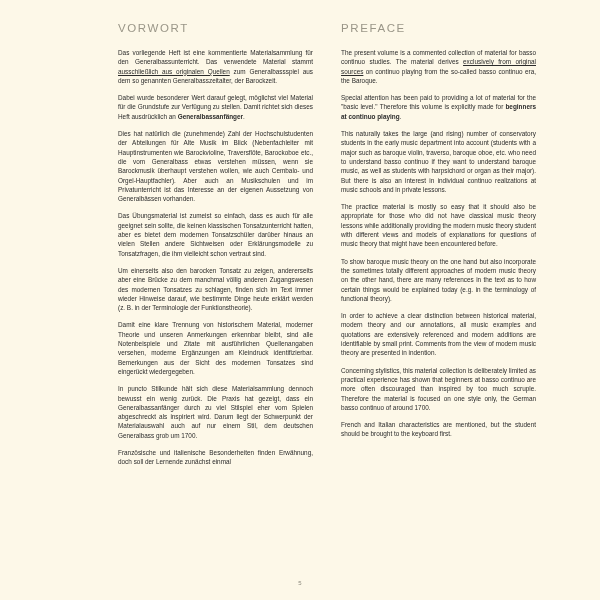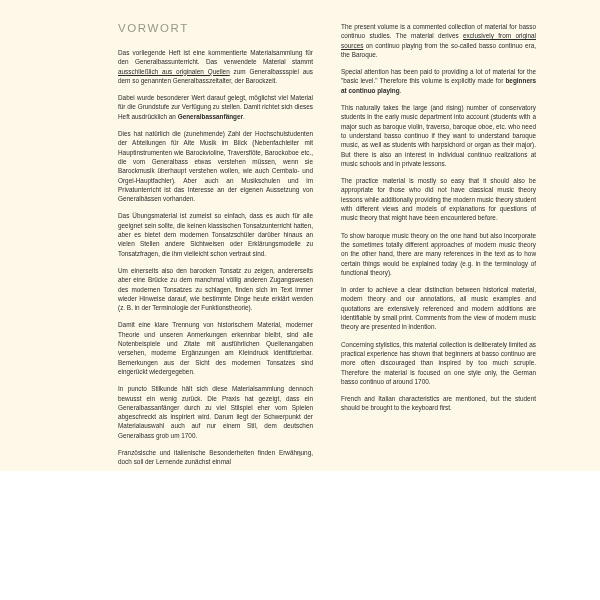--- a/index.html
+++ b/index.html
@@ -9,21 +9,21 @@
   body {
     width: 600px;
     height: 600px;
     background: #ffffff;
     font-family: "Liberation Sans", sans-serif;
     overflow: hidden;
   }
   .page {
     position: relative;
     width: 600px;
-    height: 471px;
+    height: 600px;
     background: #fdf8e8;
     box-sizing: border-box;
   }
   .page-inner {
     position: absolute;
     left: 118px;
     top: 22px;
     width: 418px;
     height: 556px;
   }
@@ -85,20 +85,21 @@
             <p class="para"><span>Dies hat natürlich die (zunehmende) Zahl der Hochschulstudenten der Abteilungen für Alte Musik im Blick (Nebenfachleiter mit Hauptinstrumenten wie Barockvioline, Traversflöte, Barockoboe etc., die vom Generalbass etwas verstehen müssen, wenn sie Barockmusik überhaupt verstehen wollen, wie auch Cembalo- und Orgel-Hauptfachler). Aber auch an Musikschulen und im Privatunterricht ist das Interesse an der eigenen Aussetzung von Generalbässen vorhanden.</span></p>
             <p class="para"><span>Das Übungsmaterial ist zumeist so einfach, dass es auch für alle geeignet sein sollte, die keinen klassischen Tonsatzunterricht hatten, aber es bietet dem modernen Tonsatzschüler darüber hinaus an vielen Stellen andere Sichtweisen oder Erklärungsmodelle zu Tonsatzfragen, die ihm vielleicht schon vertraut sind.</span></p>
             <p class="para"><span>Um einerseits also den barocken Tonsatz zu zeigen, andererseits aber eine Brücke zu dem manchmal völlig anderen Zugangswesen des modernen Tonsatzes zu schlagen, finden sich im Text immer wieder Hinweise darauf, wie bestimmte Dinge heute erklärt werden (z. B. in der Terminologie der Funktionstheorie).</span></p>
             <p class="para"><span>Damit eine klare Trennung von historischem Material, moderner Theorie und unseren Anmerkungen erkennbar bleibt, sind alle Notenbeispiele und Zitate mit ausführlichen Quellenangaben versehen, moderne Ergänzungen am Kleindruck identifizierbar. Bemerkungen aus der Sicht des modernen Tonsatzes sind eingerückt wiedergegeben.</span></p>
             <p class="para"><span>In puncto Stilkunde hält sich diese Materialsammlung dennoch bewusst ein wenig zurück. Die Praxis hat gezeigt, dass ein Generalbassanfänger durch zu viel Stilspiel eher vom Spielen abgeschreckt als inspiriert wird. Darum liegt der Schwerpunkt der Materialauswahl auch auf nur einem Stil, dem deutschen Generalbass grob um 1700.</span></p>
             <p class="para"><span>Französische und italienische Besonderheiten finden Erwähnung, doch soll der Lernende zunächst einmal</span></p>
           </div>
       </div>
 
       <div class="col">
+        <h2 class="col-heading">PREFACE</h2>
         <div id="right-body">
             <p class="para"><span>The present volume is a commented collection of material for basso continuo studies. The material derives </span><span class="underline">exclusively from original sources</span><span> on continuo playing from the so-called basso continuo era, the Baroque.</span></p>
             <p class="para"><span>Special attention has been paid to providing a lot of material for the "basic level." Therefore this volume is explicitly made for </span><span class="bold">beginners at continuo playing</span><span>.</span></p>
             <p class="para"><span>This naturally takes the large (and rising) number of conservatory students in the early music department into account (students with a major such as baroque violin, traverso, baroque oboe, etc. who need to understand basso continuo if they want to understand baroque music, as well as students with harpsichord or organ as their major). But there is also an interest in individual continuo realizations at music schools and in private lessons.</span></p>
             <p class="para"><span>The practice material is mostly so easy that it should also be appropriate for those who did not have classical music theory lessons while additionally providing the modern music theory student with different views and models of explanations for questions of music theory that might have been encountered before.</span></p>
             <p class="para"><span>To show baroque music theory on the one hand but also incorporate the sometimes totally different approaches of modern music theory on the other hand, there are many references in the text as to how certain things would be explained today (e.g. in the terminology of functional theory).</span></p>
             <p class="para"><span>In order to achieve a clear distinction between historical material, modern theory and our annotations, all music examples and quotations are extensively referenced and modern additions are identifiable by small print. Comments from the view of modern music theory are presented in indention.</span></p>
             <p class="para"><span>Concerning stylistics, this material collection is deliberately limited as practical experience has shown that beginners at basso continuo are more often discouraged than inspired by too much scruple. Therefore the material is focused on one style only, the German basso continuo of around 1700.</span></p>
             <p class="para"><span>French and Italian characteristics are mentioned, but the student should be brought to the keyboard first.</span></p>
           </div>

